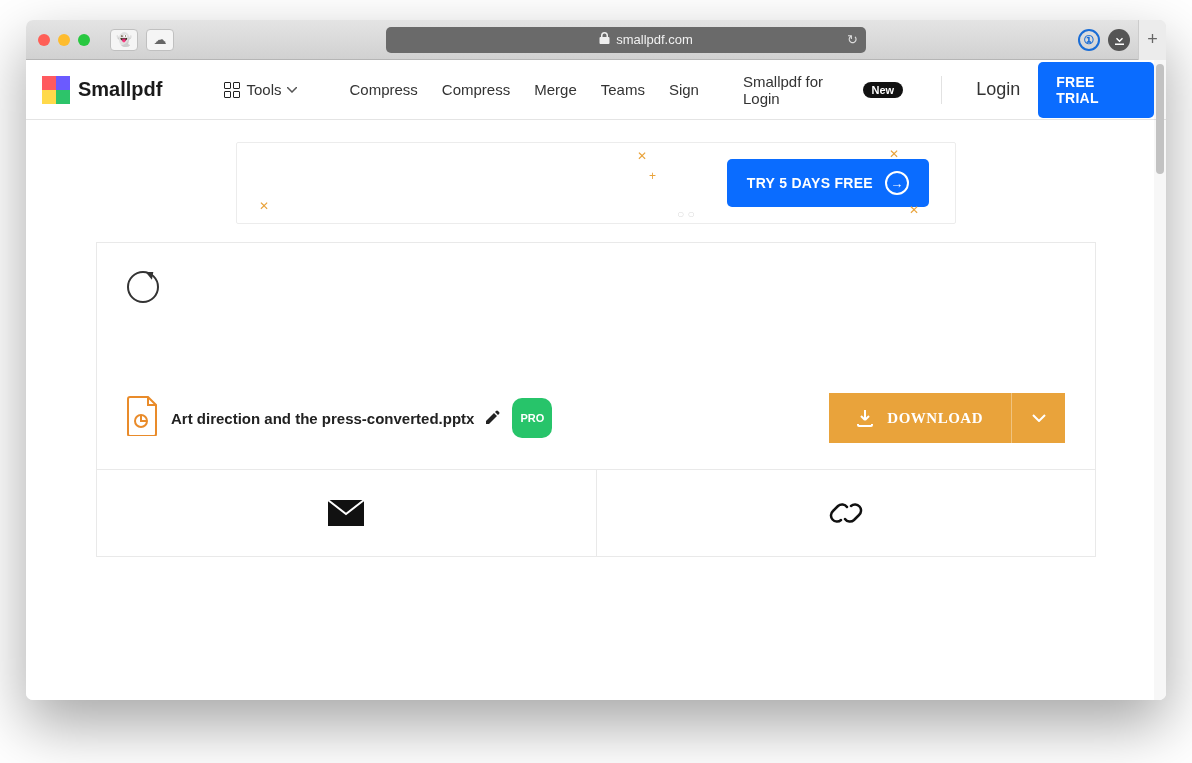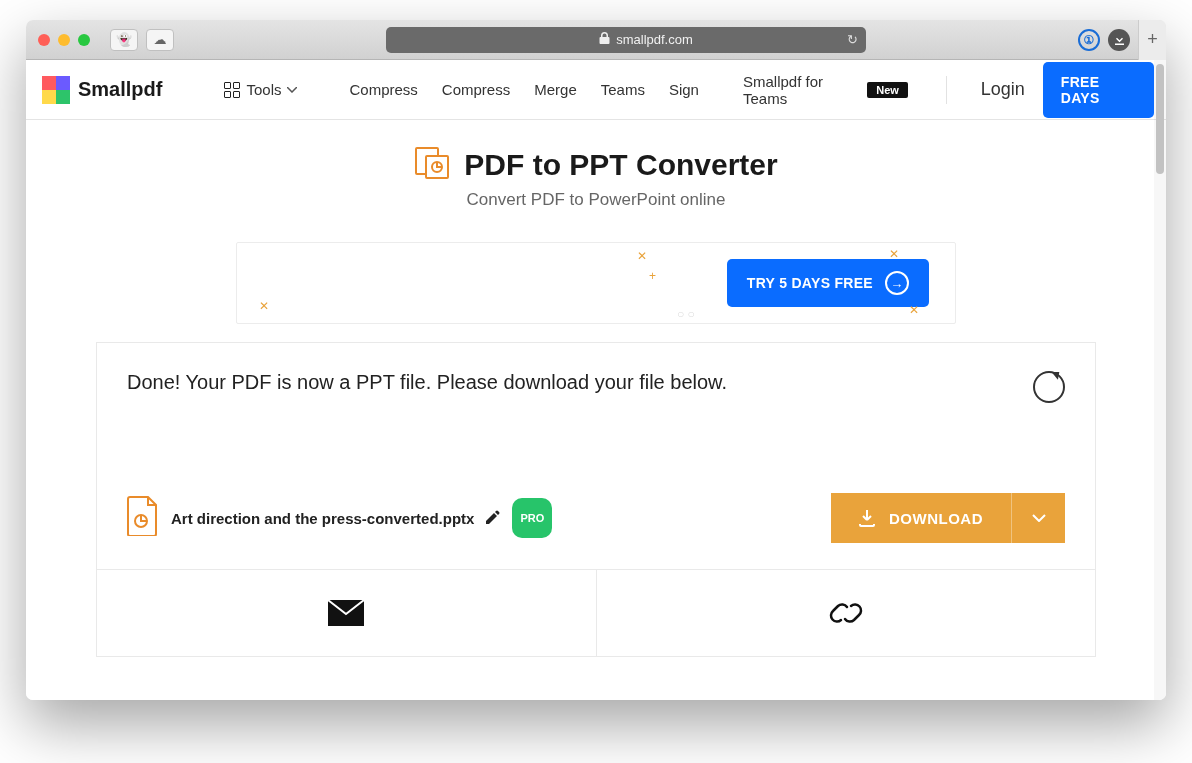--- a/index.html
+++ b/index.html
@@ -93,21 +93,21 @@
   }
   .logo-grid span:nth-child(1){background:#ff5a5f;}
   .logo-grid span:nth-child(2){background:#6b5aff;}
   .logo-grid span:nth-child(3){background:#ffd94a;}
   .logo-grid span:nth-child(4){background:#2dc46a;}
   .brand { font-size:20px; font-weight:800; color:#1a1a1a;}
   .nav-item { font-size:15px; color:#333; padding: 0 12px; cursor:pointer; display:flex;align-items:center;gap:6px;}
   .nav-group { display:flex; align-items:center; }
   .spacer { flex:1; }
   .badge-new {
-    background:#111; color:#fff; font-size:11px; padding:2px 9px; border-radius:2px; font-weight:600;
+    background:#111; color:#fff; font-size:11px; padding:2px 9px; border-radius:8px; font-weight:600;
   }
   .divider { width:1px; height:28px; background:#e2e2e2; margin:0 16px; }
   .login { color:#333; font-size:18px; padding:0 8px;}
   .cta {
     background:#0a6cff; color:#fff; font-weight:700; font-size:14px;
     padding:12px 18px; border-radius:5px; letter-spacing:0.3px;
   }
   .grid-icon { width:16px;height:16px; display:grid;grid-template-columns:1fr 1fr;grid-template-rows:1fr 1fr;gap:2px;}
   .grid-icon span{border:1.5px solid #222;border-radius:1px;}
 
@@ -173,21 +173,21 @@
   .edit-icon { color:#333; font-size:14px;}
   .pro-badge {
     background:#27c46a;color:#fff;font-size:11px;font-weight:700;
     padding:14px 8px;border-radius:10px;
   }
   .dl-group {
     margin-left:auto; display:flex;
   }
   .dl-btn {
     background:#e9a33b;color:#fff;font-weight:800;font-size:15px;letter-spacing:0.5px;
-    padding:16px 28px;display:flex;align-items:center;gap:14px;
+    padding:16px 28px;display:flex;align-items:center;gap:14px;font-family:Liberation Serif, serif;
   }
   .dl-caret {
     background:#e9a33b;color:#fff;width:54px;display:flex;align-items:center;justify-content:center;
     border-left:1px solid rgba(255,255,255,0.35);
   }
   .card-bottom {
     display:flex;border-top:1px solid #e9e9e9;
   }
   .share {
     flex:1;height:86px;display:flex;align-items:center;justify-content:center;
@@ -271,61 +271,46 @@
             <span>Teams</span>
           </div>
         <div class="nav-item">
             <span>Sign</span>
           </div>
       </div>
 
       <div class="spacer"></div>
 
       <div class="nav-item" style="gap:10px;">
-        <span>Smallpdf for Teams</span>
+        <span>Smallpdf for Login</span>
         <span class="badge-new">New</span>
       </div>
       <div class="divider"></div>
       <div class="login nav-item">
           <span>Login</span>
         </div>
-      <div class="cta"><span>FREE DAYS</span></div>
-    </div>
-
-    <div class="page-head">
-      <div class="row">
-        <span class="ppt-icon">
-          <svg width="38" height="34" viewBox="0 0 38 34">
-            <rect x="2" y="2" width="22" height="26" rx="1" fill="none" stroke="#e98b2a" stroke-width="2"></rect>
-            <rect x="12" y="10" width="22" height="22" rx="1" fill="#fff" stroke="#e98b2a" stroke-width="2"></rect>
-            <circle cx="23" cy="21" r="5" fill="none" stroke="#e98b2a" stroke-width="2"></circle>
-            <path d="M23 16v5h5" fill="none" stroke="#e98b2a" stroke-width="2"></path>
-          </svg>
-        </span>
-        <span class="page-title">PDF to PPT Converter</span>
-      </div>
-      <div class="page-sub">Convert PDF to PowerPoint online</div>
-    </div>
+      <div class="cta"><span>FREE TRIAL</span></div>
+    </div>
+
 
     <div class="promo">
       <span class="conf" style="left:22px;bottom:10px;color:#e9a33b;">✕</span>
       <span class="conf" style="left:400px;top:6px;color:#e9a33b;">✕</span>
       <span class="conf" style="left:412px;top:26px;color:#e9a33b;">+</span>
       <span class="conf" style="right:56px;top:4px;color:#e9a33b;">✕</span>
       <span class="conf" style="right:36px;bottom:6px;color:#e9a33b;">✕</span>
       <span class="conf" style="left:440px;bottom:2px;color:#ddd;">○ ○</span>
       <div class="try-btn">
         <span>TRY 5 DAYS FREE</span>
         <span class="arrow-circ">→</span>
       </div>
     </div>
 
     <div class="card">
       <div class="card-top">
-        <div class="done-text">Done! Your PDF is now a PPT file. Please download your file below.</div>
         <div class="restart"></div>
       </div>
 
       <div class="file-row">
         <span class="file-icon">
           <svg width="32" height="40" viewBox="0 0 32 40">
             <path d="M3 1h18l8 8v29a2 2 0 01-2 2H3a2 2 0 01-2-2V3a2 2 0 012-2z" fill="none" stroke="#e98b2a" stroke-width="2"></path>
             <path d="M21 1v8h8" fill="none" stroke="#e98b2a" stroke-width="2"></path>
             <circle cx="14" cy="25" r="6" fill="none" stroke="#e98b2a" stroke-width="2"></circle>
             <path d="M14 19v6h6" fill="none" stroke="#e98b2a" stroke-width="2"></path>

